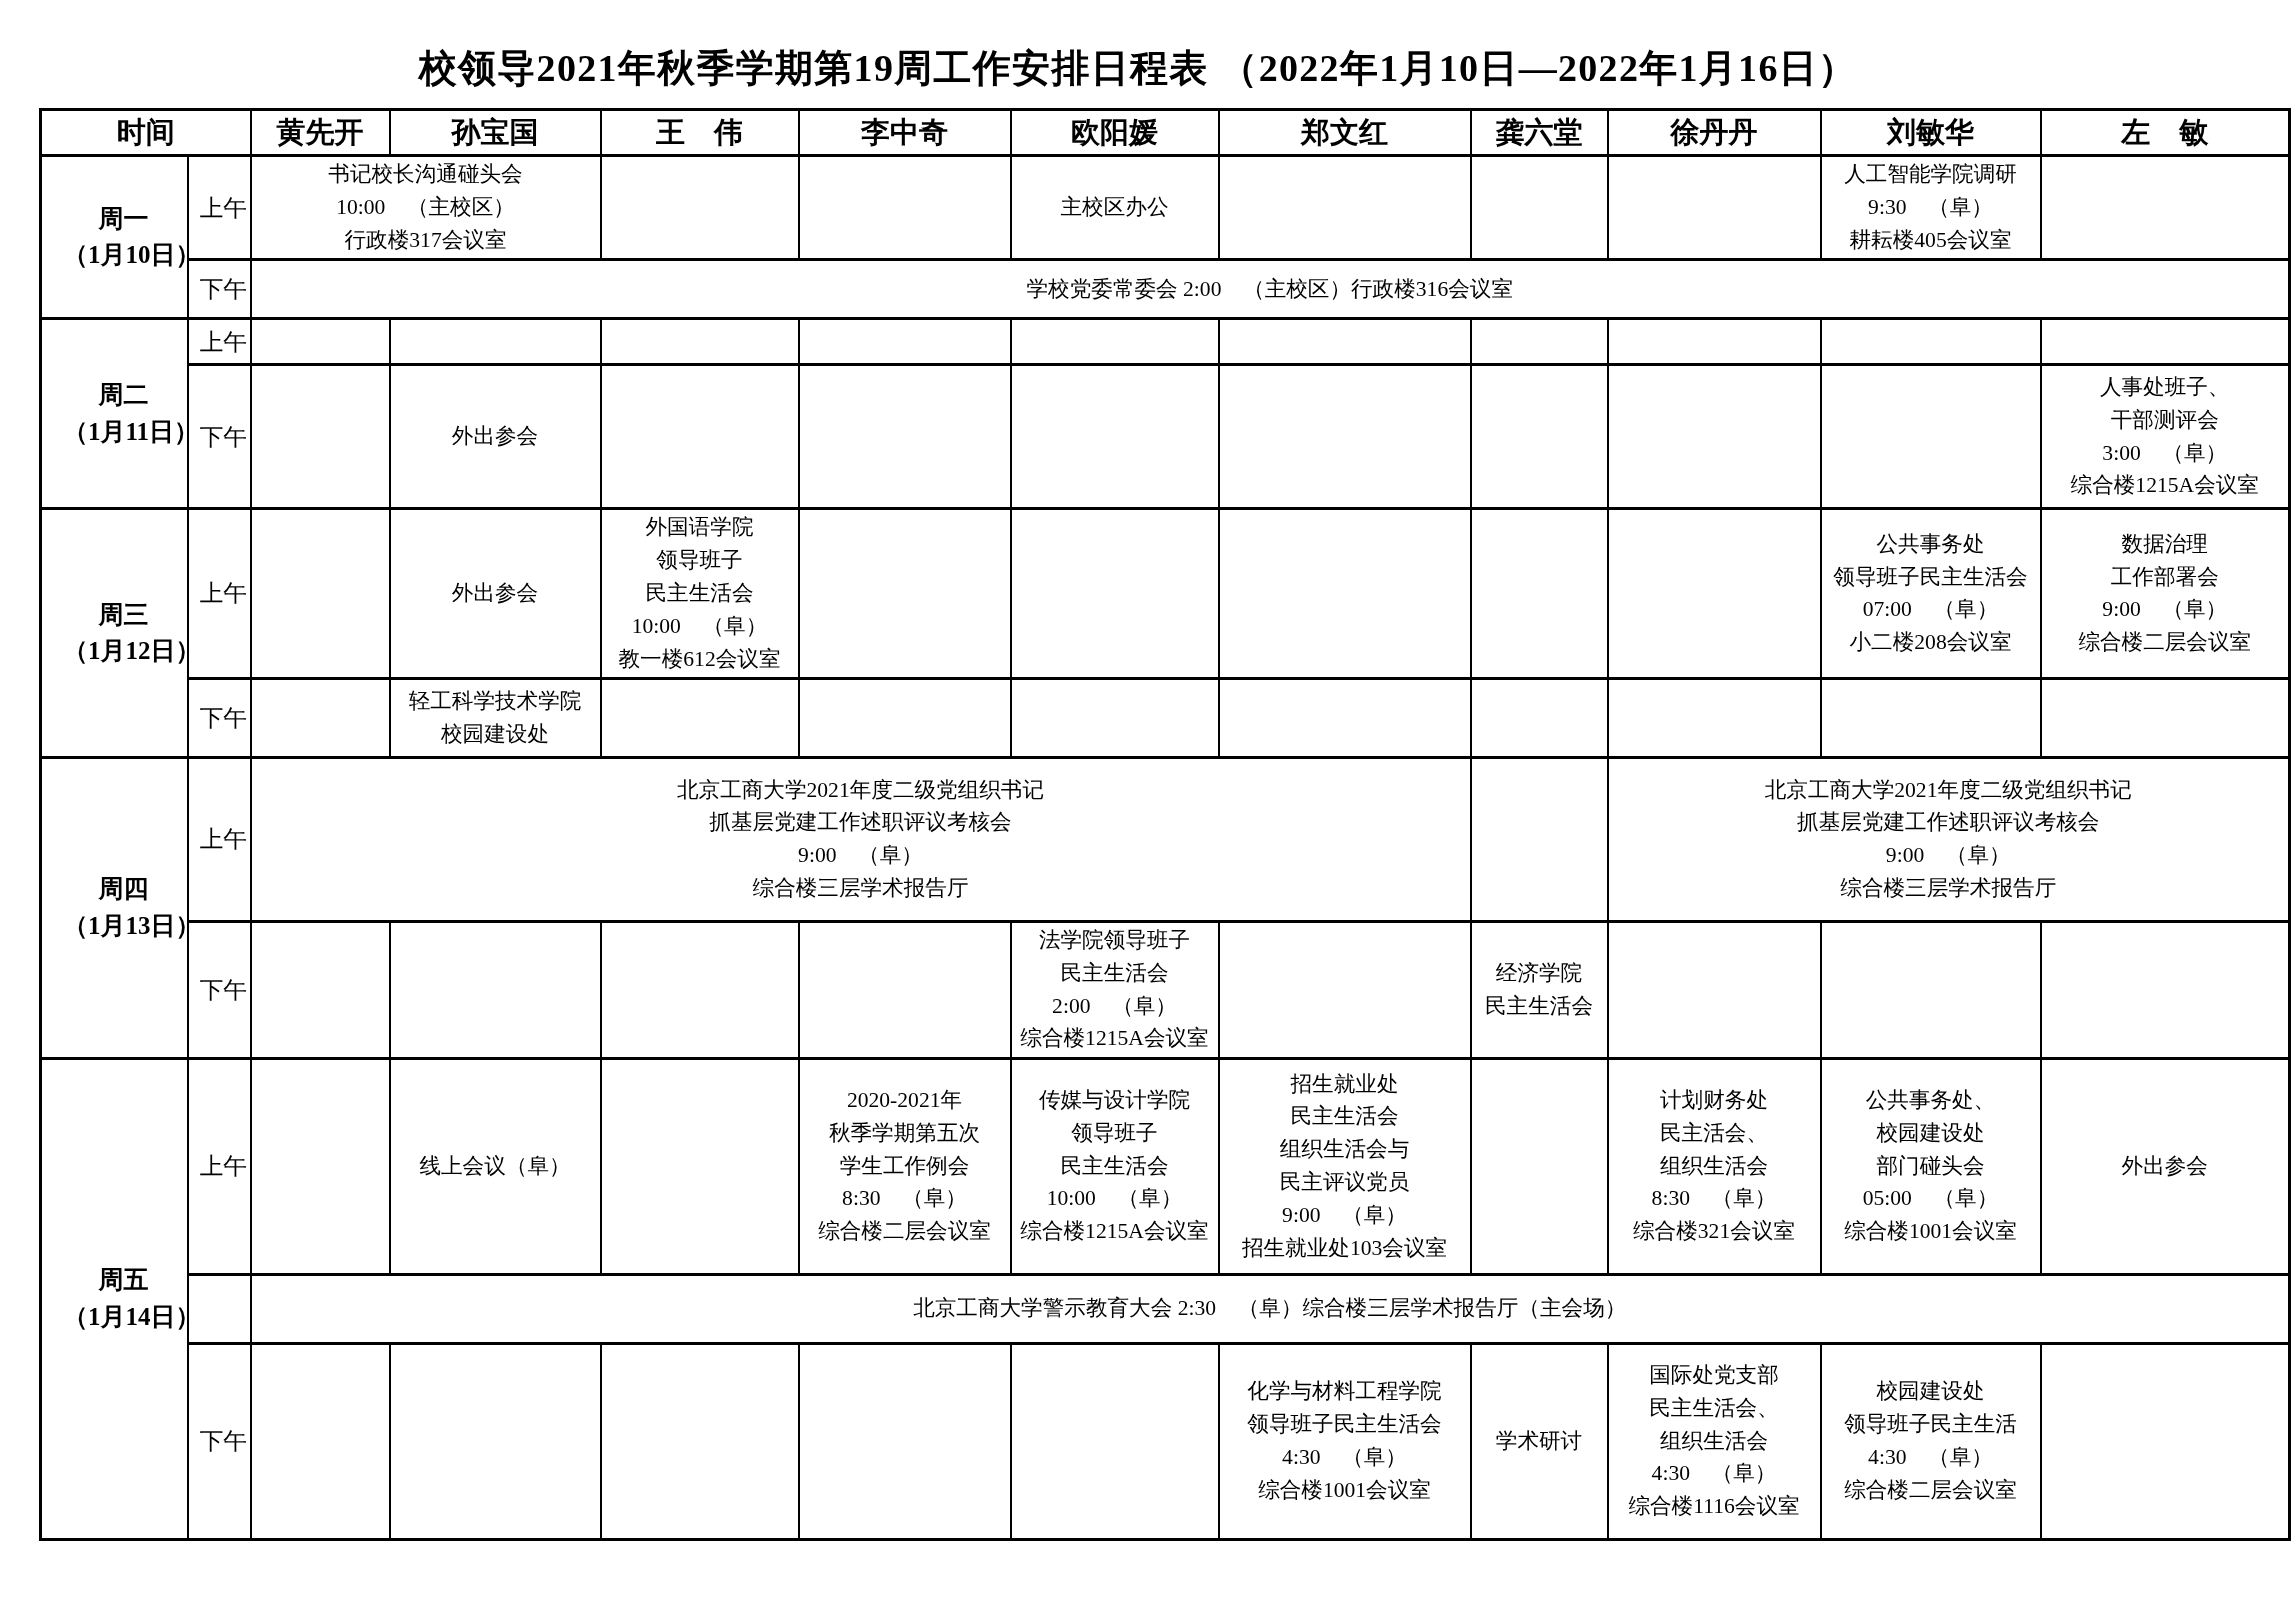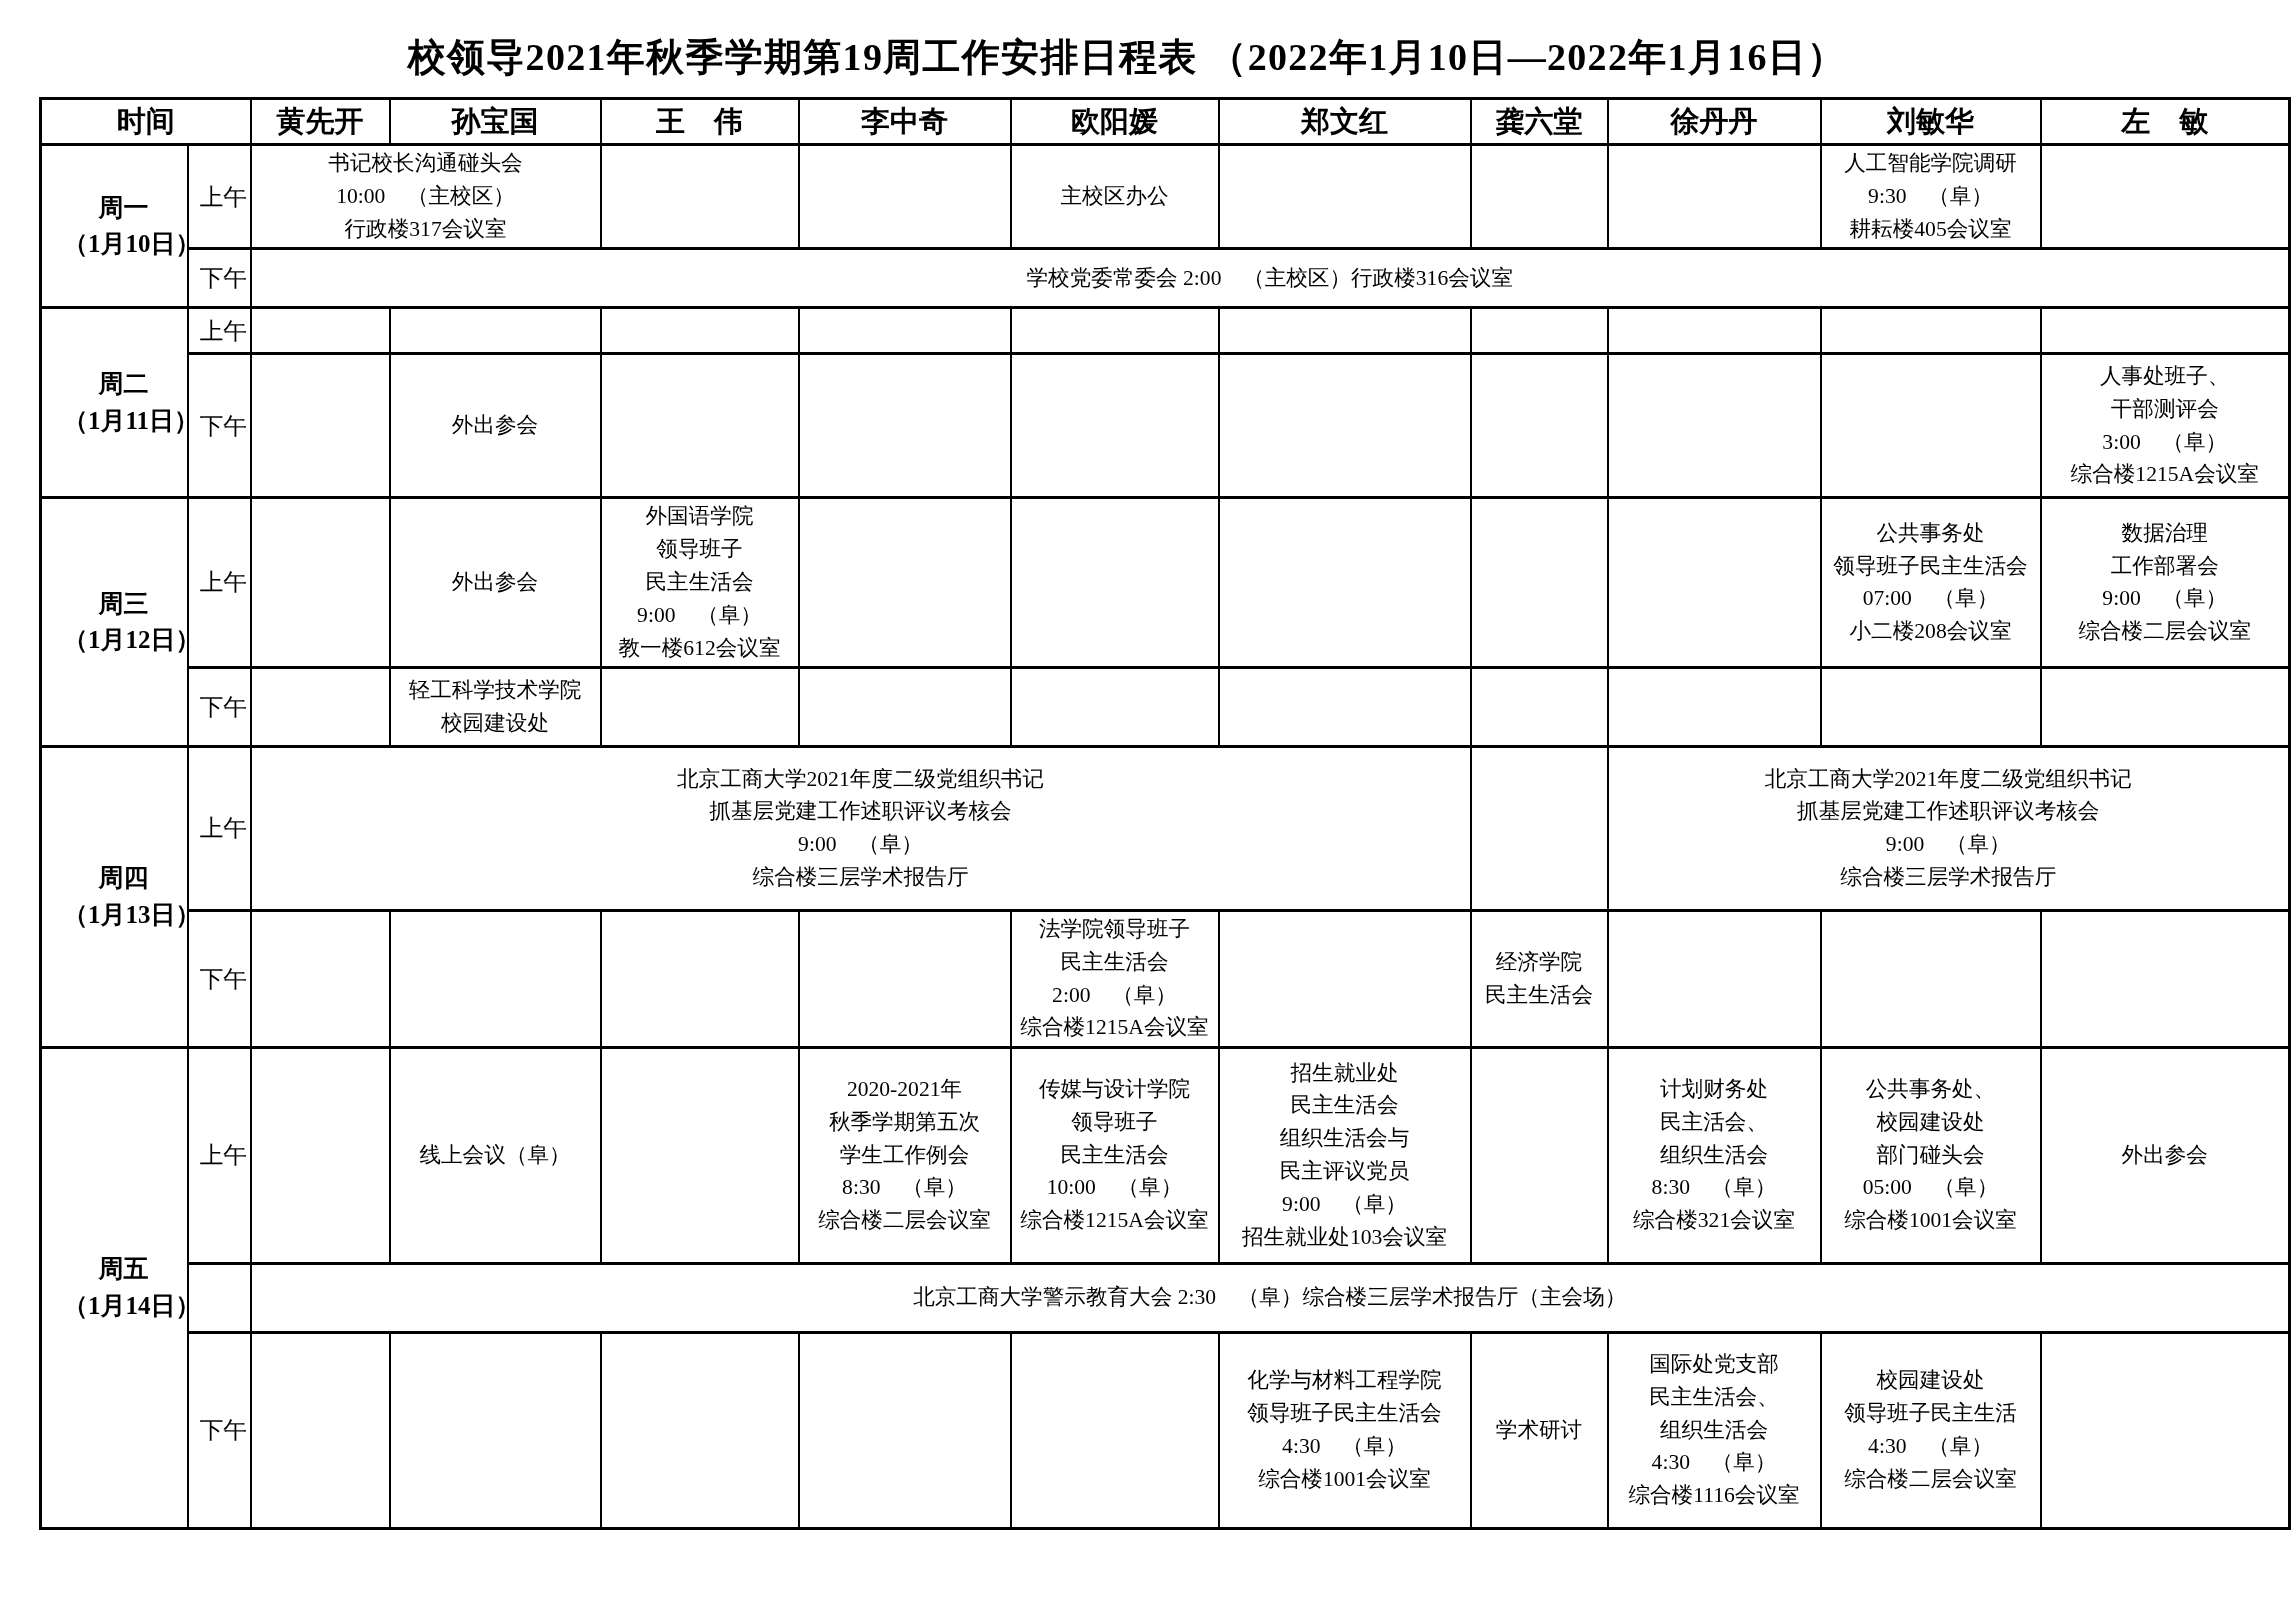--- a/index.html
+++ b/index.html
@@ -2,21 +2,21 @@
 <html style="font-size:10.5px"><head>
 <meta charset="utf-8">
 <style>
   html,body{margin:0;padding:0;background:#e8e8e8;}
   .page{
     width:2295px;height:1623px;background:#ffffff;position:relative;
     font-family:"Liberation Serif","DejaVu Serif",serif;color:#000;
     overflow:hidden;
   }
   .title{
-    margin:1px;padding-top:31px;width:2252px;
+    margin:12px;padding-top:31px;width:2252px;
     text-align:center;font-size:38px;font-weight:bold;letter-spacing:1.3px;
   }
   table.schedule{
     border-collapse:collapse;table-layout:fixed;
     margin-left:39px;margin-top:14.4px;width:2250px;border-radius:10px;
   }
   table.schedule,.schedule td,.schedule th{border:2px solid #000;}
   .schedule td,.schedule th{
     border-top-width:3.9px;border-bottom-width:3.9px;
     padding:1.3px 2.6px;vertical-align:middle;text-align:center;overflow:hidden;
@@ -122,21 +122,21 @@
 
       <tr style="height:167px">
         <td rowspan="2" class="day">周三
 （1月12日）</td>
         <td class="session">上午</td>
         <td class="cell"></td>
         <td class="cell">外出参会</td>
         <td class="cell">外国语学院
 领导班子
 民主生活会
-9:00　（阜）
+10:00　（阜）
 教一楼612会议室</td>
         <td class="cell"></td>
         <td class="cell"></td>
         <td class="cell"></td>
         <td class="cell"></td>
         <td class="cell"></td>
         <td class="cell">公共事务处
 领导班子民主生活会
 07:00　（阜）
 小二楼208会议室</td>

